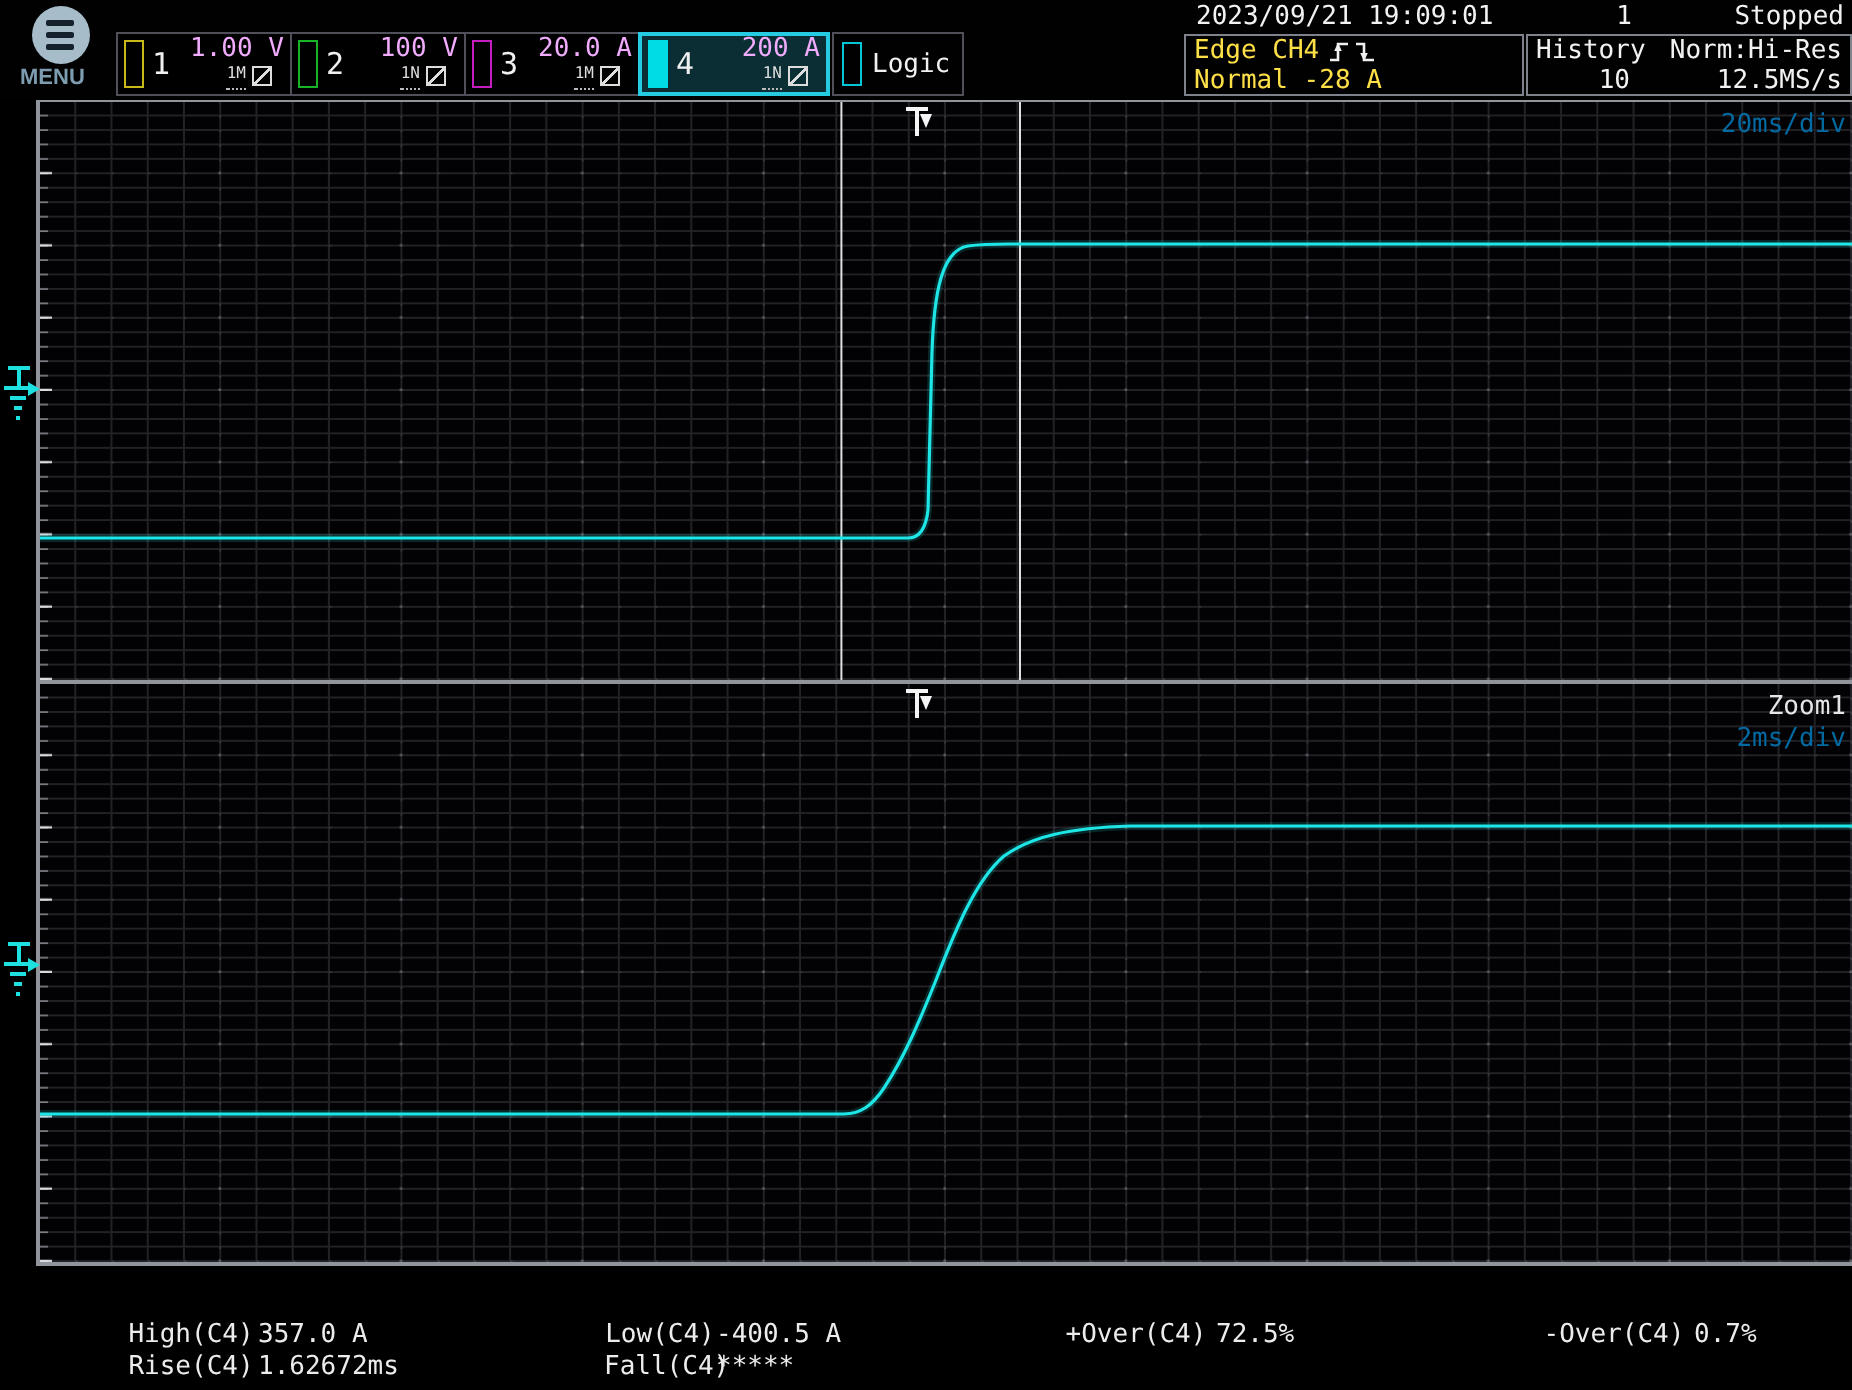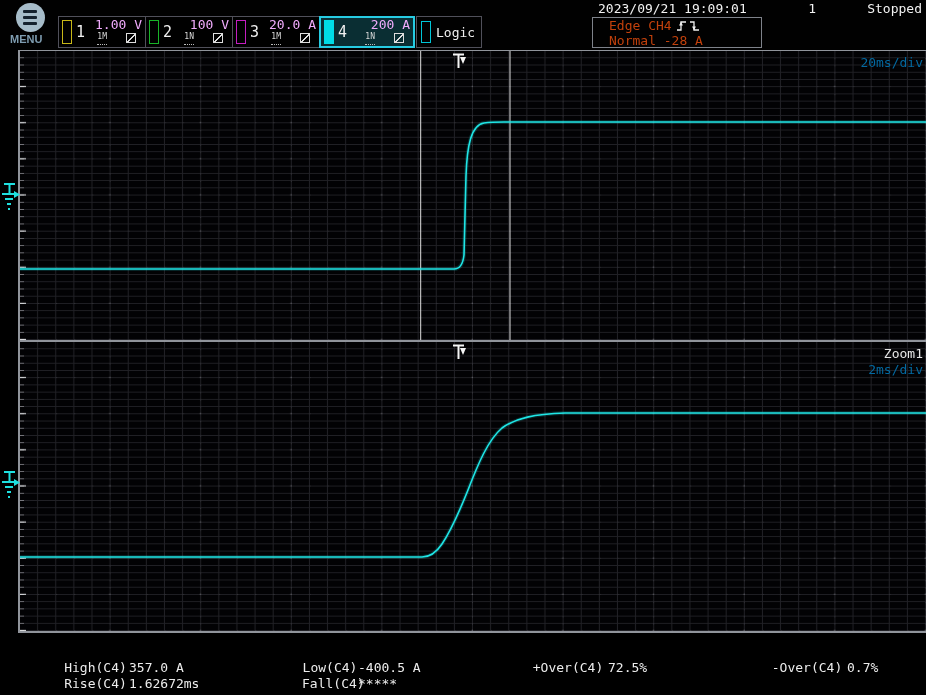--- a/index.html
+++ b/index.html
@@ -14,34 +14,34 @@
   .menu-label{font-family:"Liberation Sans",sans-serif;font-weight:bold;font-size:11px;color:#7e9cb0;margin-top:1px;}
   .ch-strip{position:absolute;left:59px;top:16px;display:flex;height:32px;}
   .chbox{box-sizing:border-box;width:88px;height:32px;border:1px solid #50505a;background:#000;
          margin-left:-1px;display:flex;align-items:center;padding:2px 3px;position:relative;cursor:pointer;}
   .chbox.selected{border:2px solid #26cbe2;background:#0a2e33;width:96px;}
   .chbar{width:8px;height:22px;border:1px solid currentColor;margin-right:4px;flex:none;}
   .chbox.selected .chbar{background:#00dce6;border-color:#00dce6;}
   .chnum{font-size:15px;color:#f0f0f0;margin-right:2px;}
   .chright{flex:1;display:flex;flex-direction:column;align-items:flex-end;line-height:12px;}
   .chval{font-size:13px;color:#f0abfc;white-space:nowrap;}
-  .chcoup{display:flex;align-items:center;gap:19px;margin-right:6px;}
+  .chcoup{display:flex;align-items:center;gap:3px;margin-right:6px;}
   .chcoup .ctext{font-size:8px;color:#ddd;border-bottom:1px dotted #bbb;padding-bottom:1px;}
   .probe-icon{width:8px;height:8px;border:1px solid #ddd;
       background:linear-gradient(135deg,transparent 44%,#ddd 44%,#ddd 58%,transparent 58%);}
   .logicbox{box-sizing:border-box;height:32px;border:1px solid #50505a;margin-left:1px;
             display:flex;align-items:center;padding:2px 6px 2px 4px;cursor:pointer;}
   .logicbar{width:8px;height:20px;border:1px solid #00c6d8;margin-right:5px;}
   .logiclabel{font-size:13px;color:#f0f0f0;}
   .statusrow{position:absolute;left:592px;top:1px;width:332px;height:15px;font-size:13px;color:#f2f2f2;}
   .ts{position:absolute;left:6px;top:0;}
   .acqcount{position:absolute;left:200px;top:0;width:24px;text-align:right;}
   .runstate{position:absolute;right:2px;top:0;}
   .trigbox{position:absolute;left:592px;top:17px;width:170px;height:31px;box-sizing:border-box;
-           border:1px solid #7e828a;padding:0 16px;font-size:13px;line-height:15px;color:#c2410c;cursor:pointer;}
+           border:1px solid #7e828a;padding:0 4px;font-size:13px;line-height:15px;color:#fde047;cursor:pointer;}
   .trigline1{display:flex;align-items:center;gap:4px;white-space:nowrap;}
   .acqbox{position:absolute;left:763px;top:17px;width:163px;height:31px;box-sizing:border-box;
           border:1px solid #7e828a;padding:0 4px;font-size:13px;line-height:15px;color:#f2f2f2;cursor:pointer;}
   .acqrow{display:flex;}
   .acq-a{width:58px;}
   .acq-a2{width:47px;text-align:right;}
   .acq-b{flex:1;text-align:right;}
   
   .display{position:absolute;left:0;top:50px;width:926px;height:583px;background:#000;}
   .gratborder{position:absolute;background:#90949b;}
@@ -166,20 +166,30 @@
         <svg width="24" height="13" viewBox="0 0 24 13">
           <polyline points="1,11 5,11 5,3 10,3" fill="none" stroke="#f0f0f0" stroke-width="1.3"></polyline>
           <polygon points="3.1,6.5 6.9,6.5 5,2.4" fill="#f0f0f0"></polygon>
           <polyline points="14,3 18,3 18,11 23,11" fill="none" stroke="#f0f0f0" stroke-width="1.3"></polyline>
           <polygon points="16.1,7.5 19.9,7.5 18,11.6" fill="#f0f0f0"></polygon>
         </svg>
       </div>
       <div>Normal -28 A</div>
     </div>
 
+    <div class="acqbox">
+      <div class="acqrow">
+        <span class="acq-a">History</span>
+        <span class="acq-b">Norm:Hi-Res</span>
+      </div>
+      <div class="acqrow">
+        <span class="acq-a2">10</span>
+        <span class="acq-b">12.5MS/s</span>
+      </div>
+    </div>
   </div>
 
   <div class="display">
 
     <div class="gratborder" style="left:20px;top:0;width:906px;height:1px;"></div>
     <div class="gratborder" style="left:18px;top:0;width:2px;height:583px;"></div>
     <div class="gratborder" style="left:20px;top:290px;width:906px;height:2px;"></div>
     <div class="gratborder" style="left:20px;top:581px;width:906px;height:2px;"></div>
 
     <svg class="grat" style="top:1px" width="906" height="289" viewBox="0 0 906 289">

